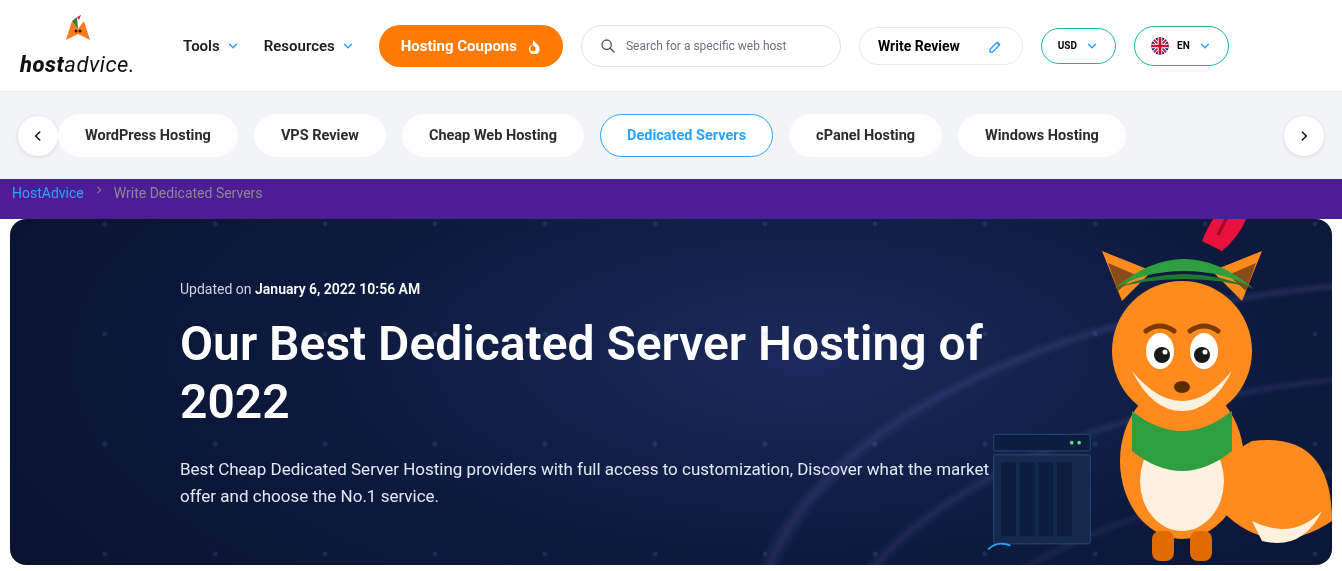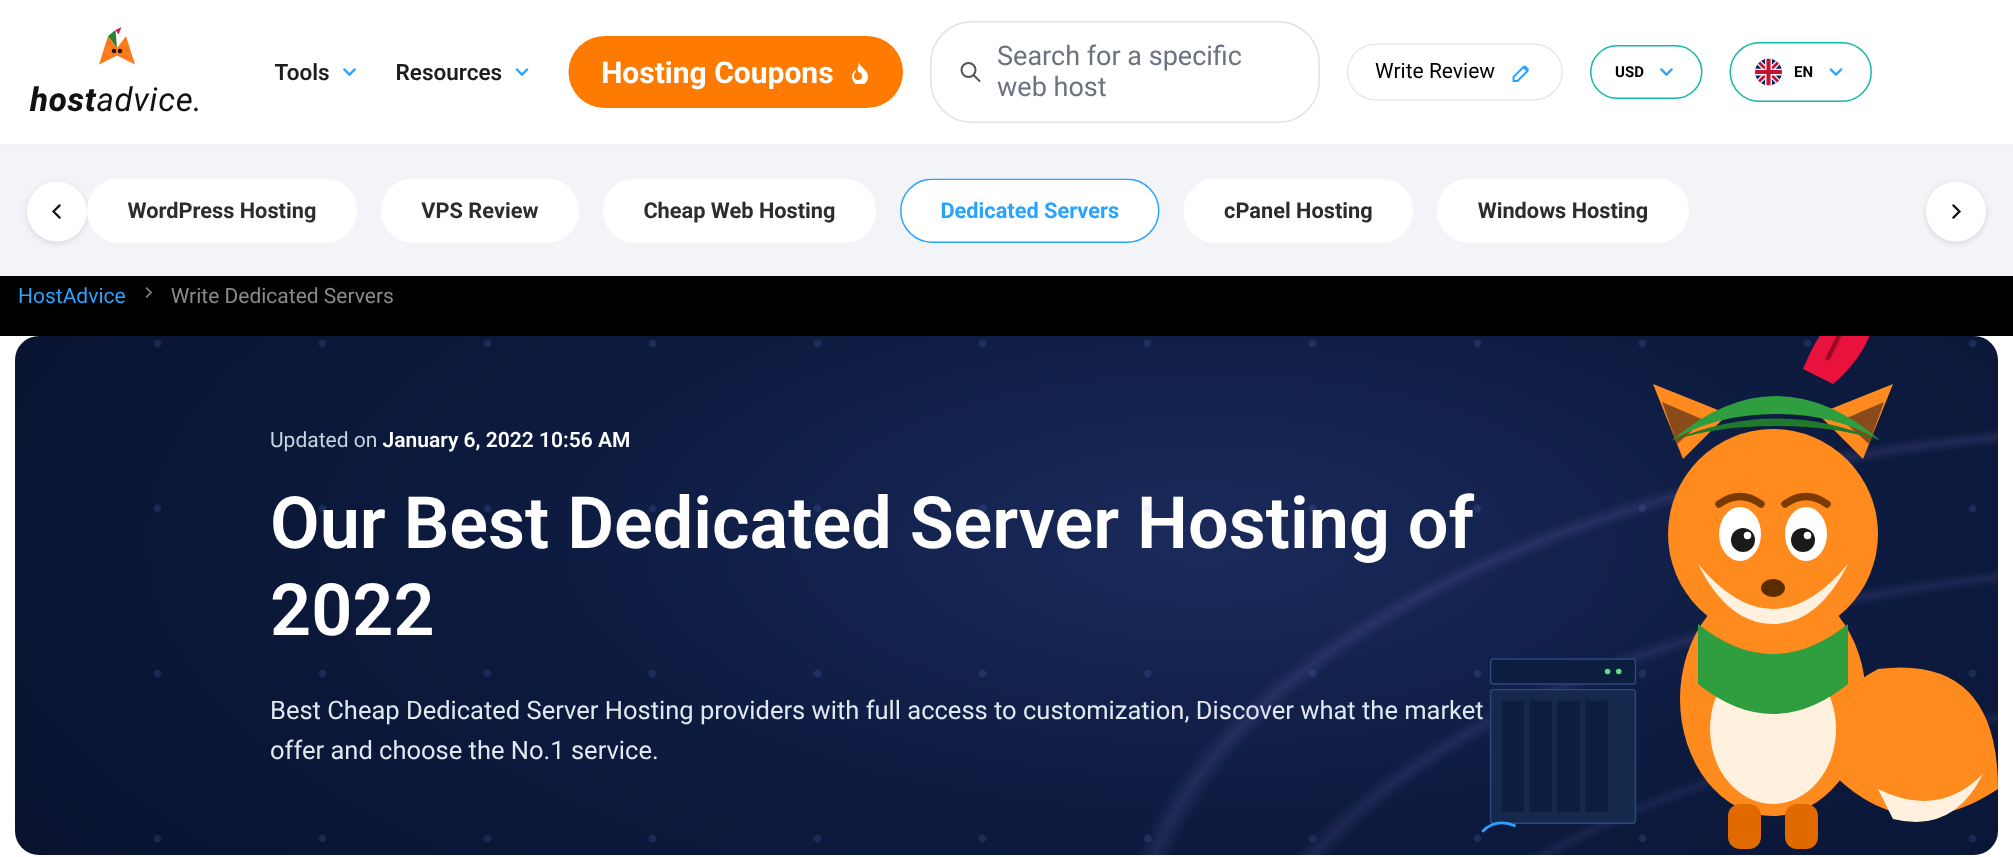--- a/index.html
+++ b/index.html
@@ -8,40 +8,40 @@
 
 .topbar { display:flex; align-items:center; padding:14px 20px; gap:18px; border-bottom:1px solid #eee;}
 .logo { display:flex; align-items:center; gap:6px;flex-direction:column; }
 .logo .fox { width:32px; height:32px; }
 .logo .text { font-size:22px; font-weight:700; font-style:italic; color:#111; letter-spacing:.5px;}
 .logo .text .host{font-weight:800;}
 .logo .text .advice{font-weight:400;}
 .nav { display:flex; align-items:center; gap:24px; margin-left:30px;}
 .nav-item { display:flex; align-items:center; gap:6px; font-weight:600; font-size:15px; color:#1d1d1f; cursor:pointer;}
 .nav-item .chev{width:14px;height:14px;}
-.btn-coupons{ display:flex; align-items:center; gap:8px; background:#ff7a00; color:#fff; font-weight:700; font-size:20px; padding:12px 22px; border-radius:28px; cursor:pointer;}
+.btn-coupons{ display:flex; align-items:center; gap:8px; background:#ff7a00; color:#fff; font-weight:700; font-size:15px; padding:12px 22px; border-radius:28px; cursor:pointer;}
 .btn-coupons .flame{width:16px;height:16px;}
-.search{ flex:1; max-width:260px; display:flex; align-items:center; gap:10px; border:1px solid #e2e2e2; border-radius:28px; padding:12px 18px; color:#6b7280; font-size:18px; cursor:text;}
+.search{ flex:1; max-width:260px; display:flex; align-items:center; gap:10px; border:1px solid #e2e2e2; border-radius:28px; padding:12px 18px; color:#6b7280; font-size:12px; cursor:text;}
 .search svg{width:16px;height:16px;flex:none;}
-.write-review{ display:flex; align-items:center; gap:10px; border:1px solid #eaeaea; border-radius:26px; padding:10px 18px; font-weight:400; font-size:14px; cursor:pointer;}
+.write-review{ display:flex; align-items:center; gap:28px; border:1px solid #eaeaea; border-radius:26px; padding:10px 18px; font-weight:700; font-size:14px; cursor:pointer;}
 .write-review svg{width:16px;height:16px;}
 .pill{ display:flex; align-items:center; gap:8px; border:1px solid #14b8a6; border-radius:26px; padding:10px 16px; font-weight:700; font-size:10px; cursor:pointer;}
 .pill svg.chev{width:14px;height:14px;}
 .flag{width:18px;height:18px;border-radius:50%;}
 
 
 .catrow{ background:#f2f4f7; padding:22px 18px; position:relative; display:flex; align-items:center; }
 .arrow-circ{ width:40px; height:40px; border-radius:50%; background:#fff; box-shadow:0 1px 4px rgba(0,0,0,.12); display:flex; align-items:center; justify-content:center; cursor:pointer; flex:none;}
 .arrow-circ svg{width:14px;height:14px;}
 .chips{ display:flex; gap:16px; overflow:hidden; flex:1;}
 .chip{ background:#fff; border:1px solid #fff; border-radius:26px; padding:12px 26px; font-weight:700; font-size:14.5px; color:#2c2c2e; white-space:nowrap; cursor:pointer;}
 .chip.active{ border:1.5px solid #2aa3ff; color:#2aa3ff;}
 
 
-.crumbs{ background:#000000; padding:6px 18px 18px 12px; font-size:14px; display:flex; gap:10px; color:#8a8a8e;}
+.crumbs{ background:#4c1d95; padding:6px 18px 18px 12px; font-size:14px; display:flex; gap:10px; color:#8a8a8e;}
 .crumbs .home{color:#2aa3ff; cursor:pointer;}
 .crumbs svg{width:10px;height:10px;}
 
 
 .hero-wrap{ padding:0 10px 12px;}
 .hero{ position:relative; border-radius:16px; overflow:hidden; padding:62px 170px 56px 170px;
   background: radial-gradient(1200px 500px at 60% 40%, #1a2a5b 0%, #0c1a3e 40%, #070f27 100%);
   color:#fff;}
 .hero::before, .hero::after{ content:""; position:absolute; inset:0; pointer-events:none;}
 .hero::before{ 

